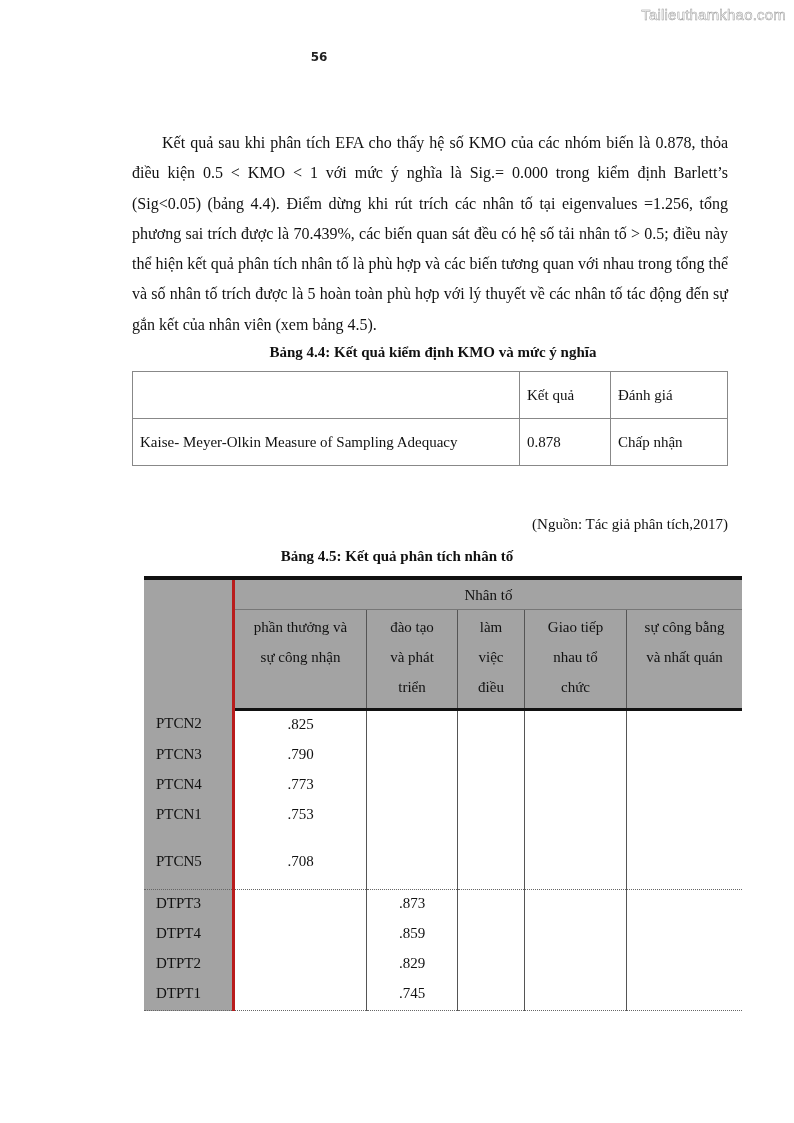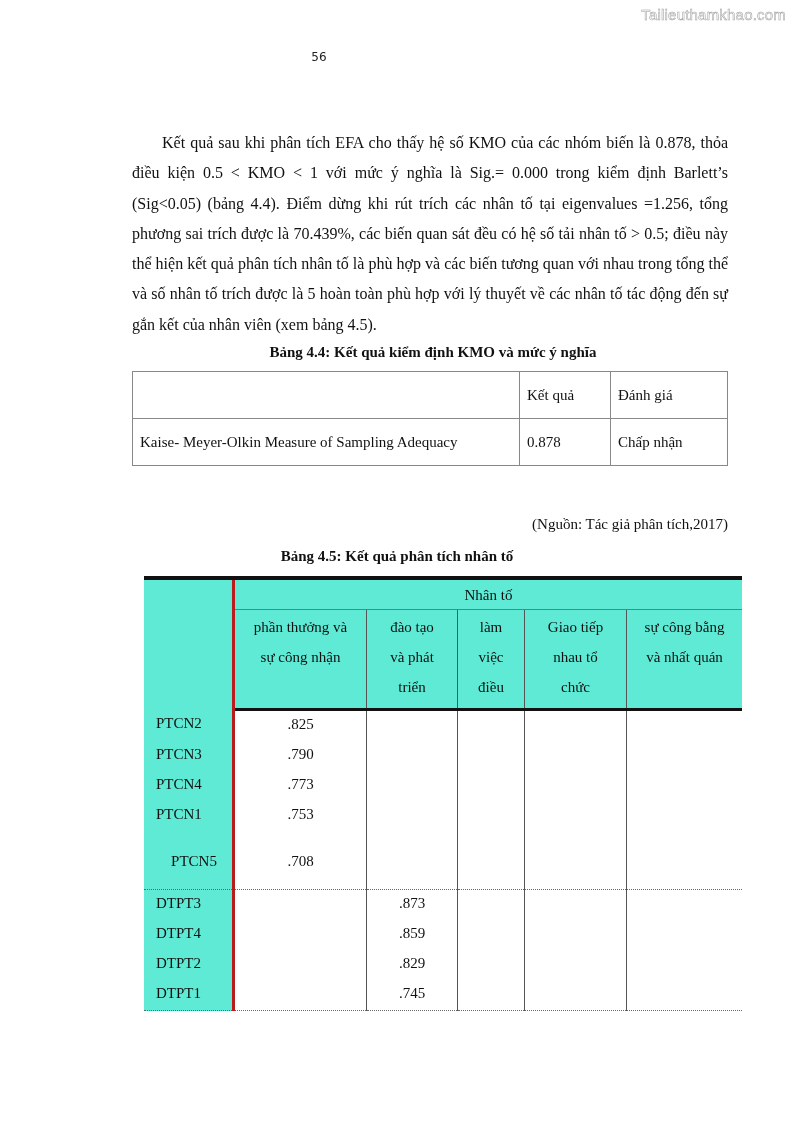--- a/index.html
+++ b/index.html
@@ -1,45 +1,45 @@
 <!DOCTYPE html>
 <html><head>
   <meta charset="utf-8">
   <style>
     html, body { margin: 0; padding: 0; background: #ffffff; }
     body { width: 794px; height: 1123px; position: relative; overflow: hidden; font-family: "Liberation Serif", serif; color: #111; }
     .watermark { position: absolute; top: 6px; right: 8px; font-family: "Liberation Sans", sans-serif; font-size: 15px; color: #fff; -webkit-text-stroke: 0.5px #999; letter-spacing: 0.2px; }
-    .page-number { position: absolute; top: 50px; left: 0; width: 638px; text-align: center; font-family: "DejaVu Sans", sans-serif; font-size: 12px; color: #222; }
+    .page-number { position: absolute; top: 50px; left: 0; width: 638px; text-align: center; font-family: "DejaVu Sans", sans-serif; font-size: 12px; color: #222; font-weight: bold; }
     .body-text { position: absolute; top: 128px; left: 132px; width: 596px; font-size: 16px; line-height: 30.3px; text-align: justify; }
     .body-text p { margin: 0; text-indent: 30px; }
     .caption { position: absolute; left: 0; width: 794px; text-align: center; font-weight: bold; font-size: 15px; }
     .cap1 { top: 344px; left: 36px; }
     .cap2 { top: 548px; }
     .t1 { position: absolute; top: 371px; left: 132px; width: 596px; border-collapse: collapse; font-size: 15px; }
     .t1 td { border: 1px solid #888; padding: 0 7px; height: 46px; vertical-align: middle; }
     .t1 tr.r-dot td { border-top: 1px dotted #666; }
     .t1 .c1 { width: 372px; }
     .t1 .c2 { width: 76px; }
     .source { position: absolute; top: 516px; left: 132px; width: 596px; text-align: right; font-size: 15px; }
     .t2 { position: absolute; top: 576px; left: 144px; width: 598px; border-collapse: collapse; font-size: 15px; }
     .t2 td { padding: 0; text-align: center; vertical-align: top; }
-    .t2 .grey { background: #5eead4; }
+    .t2 .grey { background: #a3a3a3; }
     .t2 .hdr-top td { border-top: 4px solid #111; }
     .t2 .hdr-top .nf { height: 29px; line-height: 24px; vertical-align: middle; border-bottom: 1px solid #777; }
     .t2 .hdr-sub td { height: 96px; line-height: 30px; padding-top: 2px; border-bottom: 3px solid #111; border-left: 1px solid #555; }
     .t2 .rowhead { border-right: 3px solid #b91c1c; width: 76px; text-align: left; padding-left: 12px; }
     .t2 .vcell { border-left: 1px solid #555; }
     .t2 .col1 { width: 131px; border-left: none; }
     .t2 .col2 { width: 90px; }
     .t2 .col3 { width: 66px; }
     .t2 .col4 { width: 101px; }
     .t2 .data td { height: 30px; line-height: 27px; }
     .t2 .data td.vcell { border-left: 1px solid #555; }
     .t2 .data td.c1 { border-left: none; }
-    .t2 .tall td { height: 44px; line-height: 32px; vertical-align: middle; text-align: center; }
+    .t2 .tall td { height: 44px; line-height: 32px; vertical-align: middle; }
     .t2 .tall td { vertical-align: top; padding-top: 14px; }
     .t2 .grp-sep td { border-top: 1px dotted #666; }
     .t2 .last td { border-bottom: 1px dotted #666; }
   </style>
 </head>
 <body>
 
 <div class="watermark">Tailieuthamkhao.com</div>
 <div class="page-number">56</div>
 

